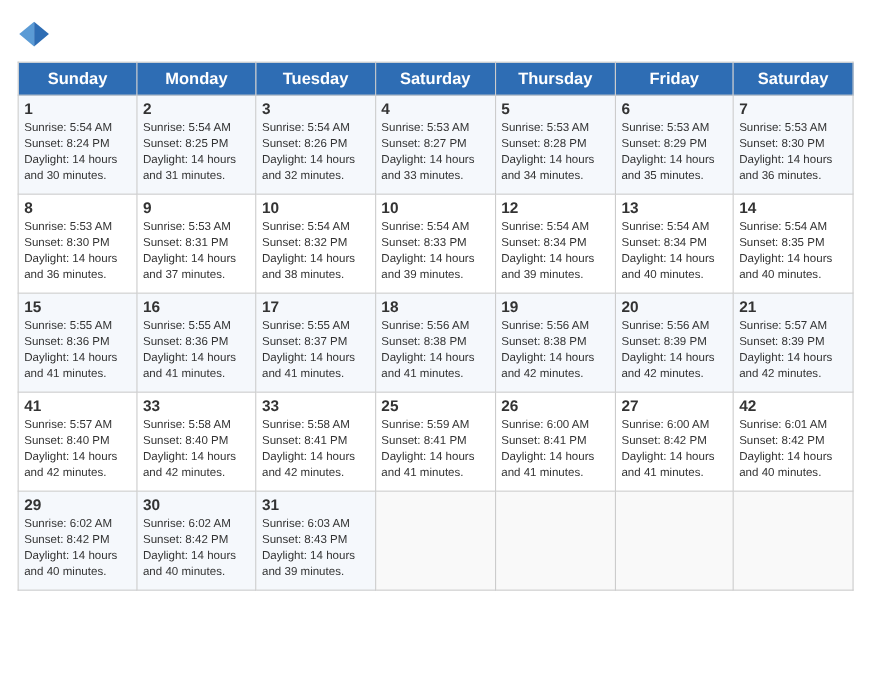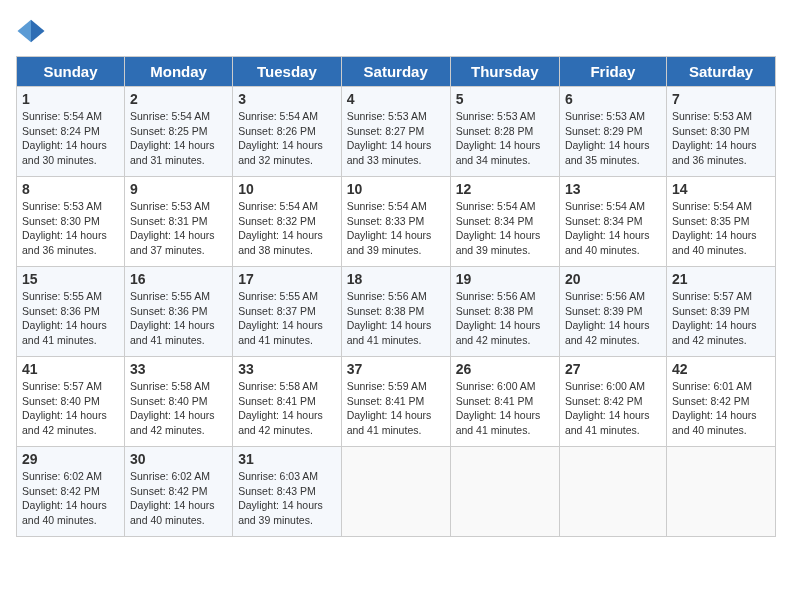--- a/index.html
+++ b/index.html
@@ -226,21 +226,21 @@
         </td>
         <td>
           <span class="day-num">33</span>
           <div class="day-info">Sunrise: 5:58 AM<br>Sunset: 8:40 PM<br>Daylight: 14 hours<br>and 42 minutes.</div>
         </td>
         <td>
           <span class="day-num">33</span>
           <div class="day-info">Sunrise: 5:58 AM<br>Sunset: 8:41 PM<br>Daylight: 14 hours<br>and 42 minutes.</div>
         </td>
         <td>
-          <span class="day-num">37</span>
+          <span class="day-num">25</span>
           <div class="day-info">Sunrise: 5:59 AM<br>Sunset: 8:41 PM<br>Daylight: 14 hours<br>and 41 minutes.</div>
         </td>
         <td>
           <span class="day-num">26</span>
           <div class="day-info">Sunrise: 6:00 AM<br>Sunset: 8:41 PM<br>Daylight: 14 hours<br>and 41 minutes.</div>
         </td>
         <td>
           <span class="day-num">27</span>
           <div class="day-info">Sunrise: 6:00 AM<br>Sunset: 8:42 PM<br>Daylight: 14 hours<br>and 41 minutes.</div>
         </td>

